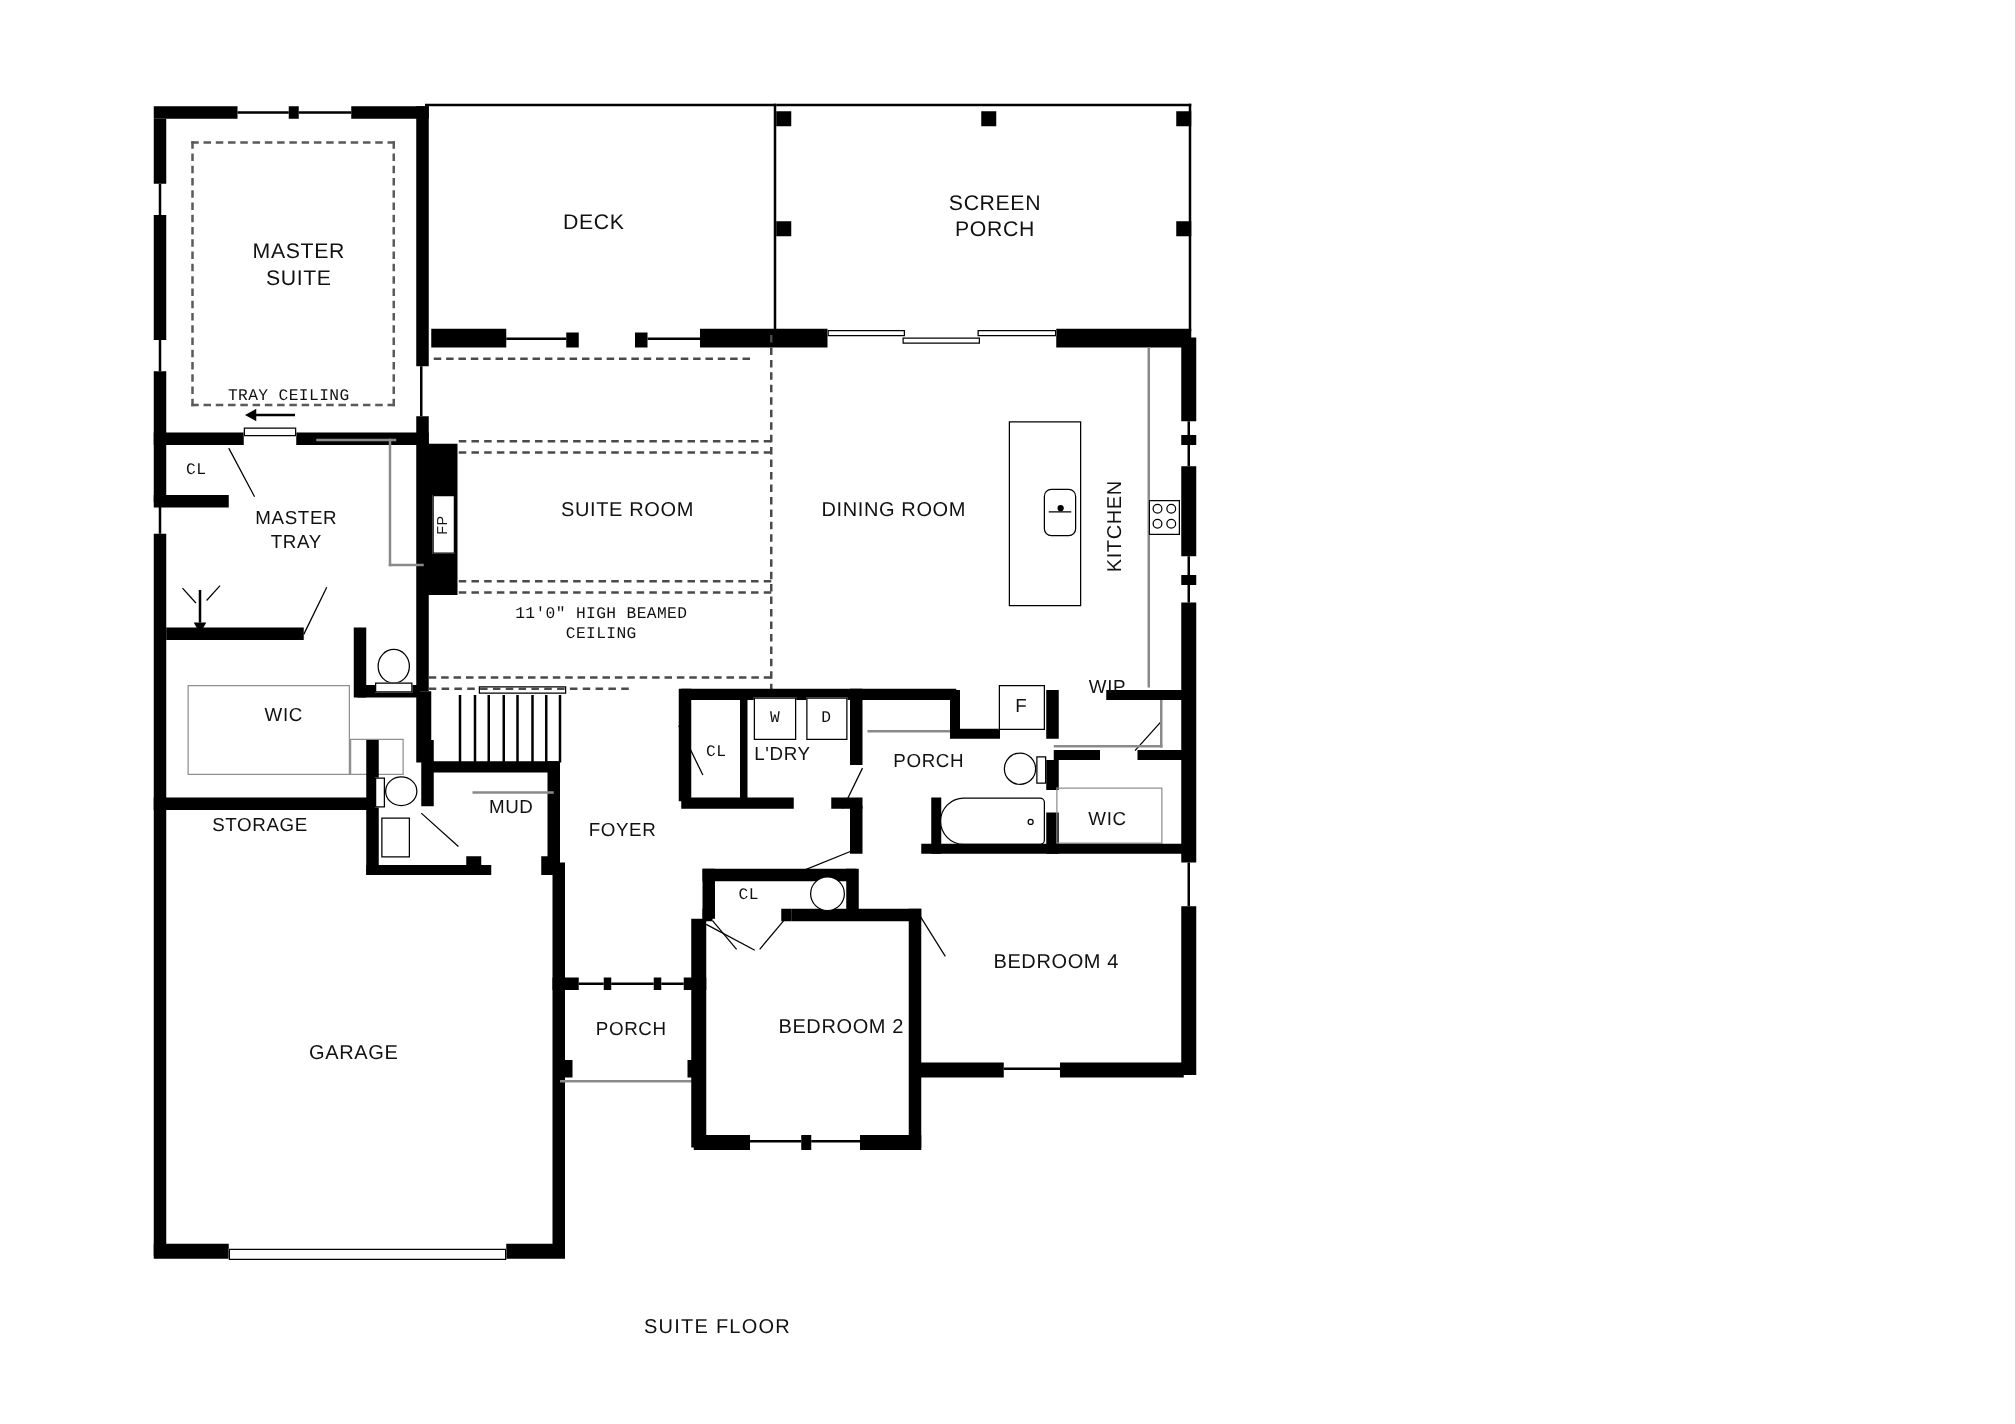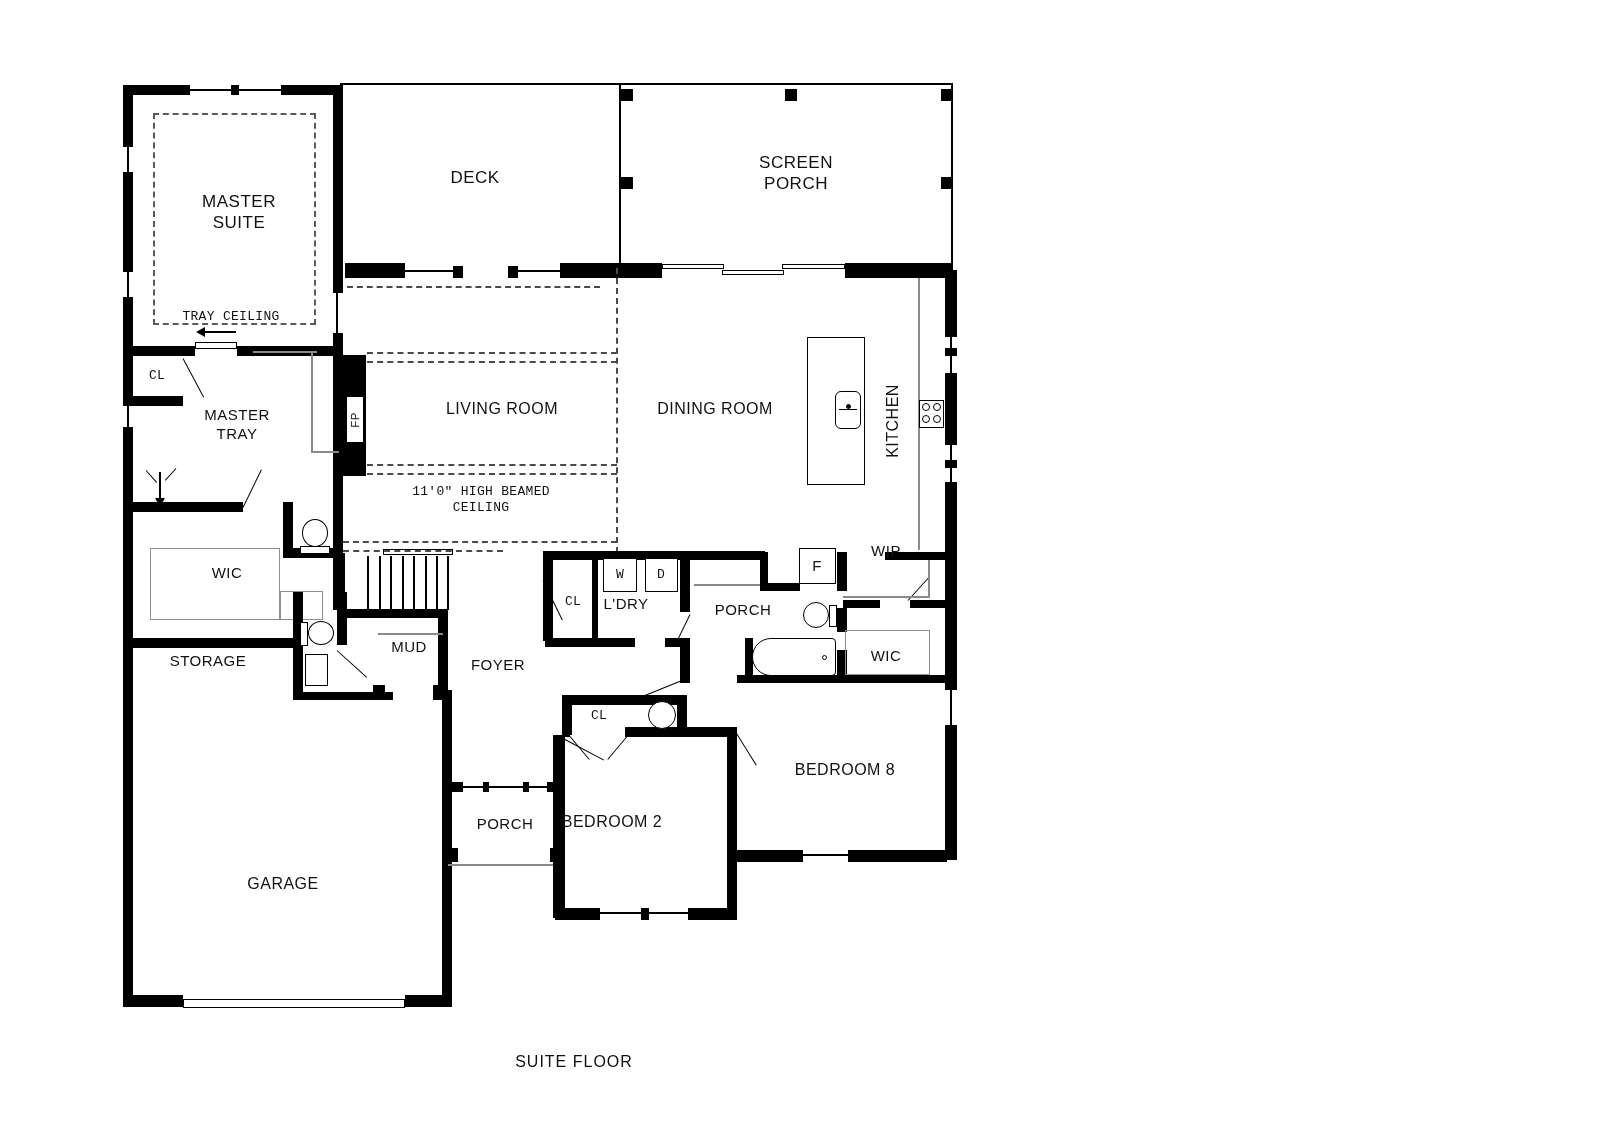--- a/index.html
+++ b/index.html
@@ -229,38 +229,38 @@
   <div class="w" style="left:848px;top:850px;width:99px;height:12px"></div>
   <div class="ln" style="left:803px;top:854px;width:45px;height:2px"></div>
   <div class="w" style="left:945px;top:612px;width:12px;height:78px"></div>
   <div class="w" style="left:945px;top:725px;width:12px;height:135px"></div>
   <div class="ln" style="left:950px;top:690px;width:2px;height:35px"></div>
 
   <div class="lbl big wrap" style="left:239px;top:212px;width:120px">MASTER SUITE</div>
   <div class="lbl sm" style="left:231px;top:317px">TRAY CEILING</div>
   <div class="lbl big" style="left:475px;top:178px">DECK</div>
   <div class="lbl big wrap" style="left:796px;top:173px;width:120px">SCREEN PORCH</div>
-  <div class="lbl" style="left:502px;top:409px">LIVING ROOM</div>
+  <div class="lbl" style="left:502px;top:409px">SUITE ROOM</div>
   <div class="lbl" style="left:715px;top:409px">DINING ROOM</div>
   <div class="lbl vert" style="left:893px;top:421px">KITCHEN</div>
   <div class="lbl sm wrap" style="left:481px;top:500px;width:170px">11'0" HIGH BEAMED CEILING</div>
   <div class="lbl sm" style="left:157px;top:376px">CL</div>
   <div class="lbl md wrap" style="left:237px;top:425px;width:100px">MASTER TRAY</div>
   <div class="lbl md" style="left:227px;top:573px">WIC</div>
   <div class="lbl md" style="left:208px;top:661px">STORAGE</div>
   <div class="lbl md" style="left:409px;top:647px">MUD</div>
   <div class="lbl sm" style="left:573px;top:602px">CL</div>
   <div class="lbl md" style="left:626px;top:604px">L'DRY</div>
   <div class="lbl sm" style="left:620px;top:575px">W</div>
   <div class="lbl sm" style="left:661px;top:575px">D</div>
   <div class="lbl md" style="left:743px;top:610px">PORCH</div>
   <div class="lbl md" style="left:817px;top:566px">F</div>
   <div class="lbl md" style="left:886px;top:551px">WIP</div>
   <div class="lbl md" style="left:886px;top:656px">WIC</div>
   <div class="lbl md" style="left:498px;top:665px">FOYER</div>
   <div class="lbl sm" style="left:599px;top:716px">CL</div>
-  <div class="lbl" style="left:283px;top:884px">GARAGE</div>
+  <div class="lbl" style="left:283px;top:843px">GARAGE</div>
   <div class="lbl md" style="left:505px;top:824px">PORCH</div>
-  <div class="lbl" style="left:612px;top:822px">BEDROOM 2</div>
-  <div class="lbl" style="left:845px;top:770px">BEDROOM 8</div>
+  <div class="lbl" style="left:673px;top:822px">BEDROOM 2</div>
+  <div class="lbl" style="left:845px;top:770px">BEDROOM 4</div>
   <div class="lbl" style="left:574px;top:1062px;letter-spacing:1px">SUITE FLOOR</div>
 
 </div>
 
 </body></html>

